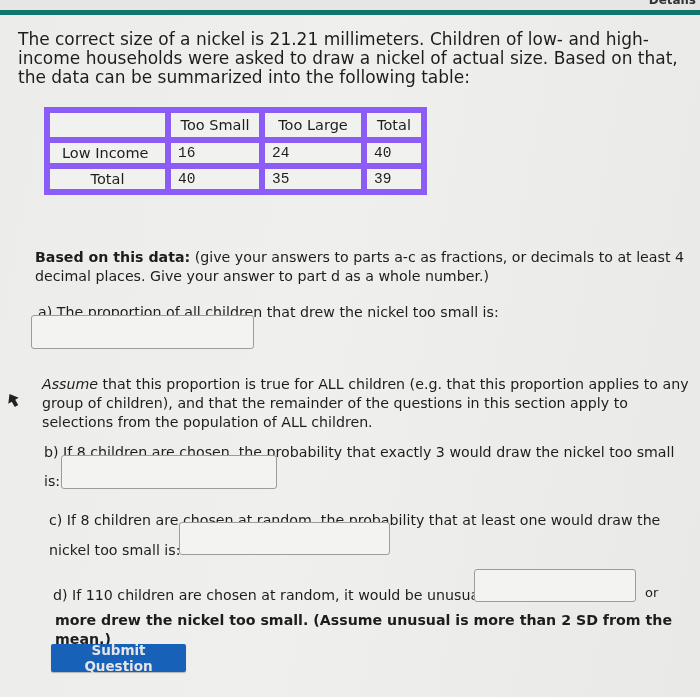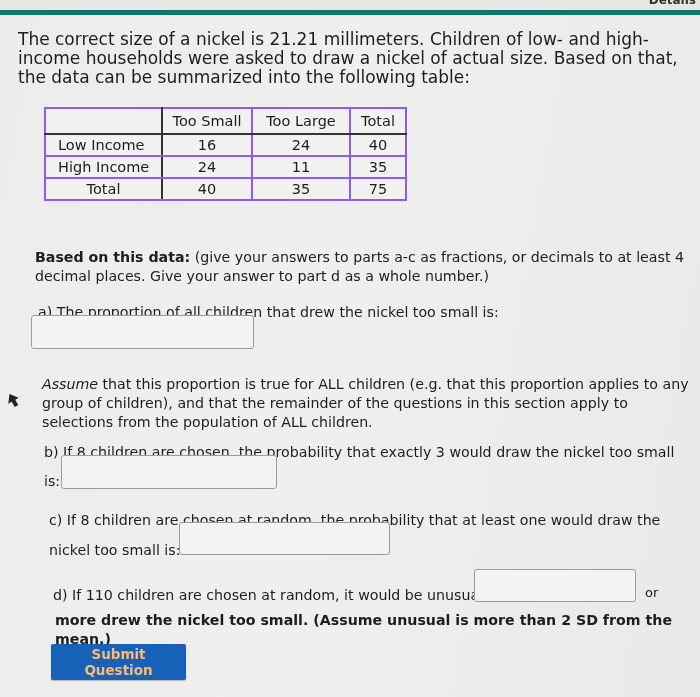--- a/index.html
+++ b/index.html
@@ -24,44 +24,44 @@
       font-size: 17px; line-height: 19px;
     }
     .intro { margin: 0; }
     table.data-table {
       position: absolute; left: 44px; top: 107px;
       border-collapse: collapse;
       font-size: 14.5px;
       background: #f1f1ef;
     }
     table.data-table td, table.data-table th {
-      border: 2px solid #8b5cf6;
+      border: 6px solid #8b5cf6;
       padding: 0 7px;
       height: 20px;
       font-weight: normal;
     }
     table.data-table th { text-align: center; padding: 1px 8px; height: 22px; }
     table.data-table td.rowlabel { text-align: left; padding-left: 12px; width: 96px; }
     table.data-table td.rowlabel.center { text-align: center; padding-left: 7px; }
-    table.data-table td.num { text-align: center; }
+    table.data-table td.num { text-align: left; font-family: Liberation Mono, monospace; }
     table.data-table .c1 { width: 72px; }
     table.data-table .c2 { width: 80px; }
     table.data-table .c3 { width: 38px; }
     table.data-table tr.header-row th { border-bottom: 2px solid #333; }
     table.data-table td.rowlabel, table.data-table th.corner { border-right: 2px solid #333; }
 
     .para { position: absolute; font-size: 14.2px; line-height: 19px; margin: 8px; }
     .answer-box {
       position: absolute; background: #f3f3f1;
       border: 1px solid #9c9c9c; border-radius: 3px;
     }
     .cursor-arrow { position: absolute; left: 6px; top: 392px; width: 14px; height: 16px; }
     .submit-btn {
-      position: absolute; left: 51px; top: 644px; width: 135px; height: 36px;
-      background: #1761b8; color: #fdba74; border: none; border-radius: 2px;
+      position: absolute; left: 51px; top: 644px; width: 135px; height: 28px;
+      background: #1761b8; color: #e5e5e5; border: none; border-radius: 2px;
       font-family: "DejaVu Sans", sans-serif; font-size: 13.5px; font-weight: bold;
       display: flex; align-items: center; justify-content: center;
       box-shadow: 0 1px 1px rgba(0,0,0,0.25);
     }
     em { font-style: italic; }
     b { font-weight: bold; }
   </style>
 </head>
 <body>
 
@@ -81,30 +81,24 @@
     <th class="c2">Too Large</th>
     <th class="c3">Total</th>
   </tr>
   <tr>
     <td class="rowlabel">Low Income</td>
     <td class="num">16</td>
     <td class="num">24</td>
     <td class="num">40</td>
   </tr>
   <tr>
-    <td class="rowlabel">High Income</td>
-    <td class="num">24</td>
-    <td class="num">11</td>
-    <td class="num">35</td>
-  </tr>
-  <tr>
     <td class="rowlabel center">Total</td>
     <td class="num">40</td>
     <td class="num">35</td>
-    <td class="num">75</td>
+    <td class="num">39</td>
   </tr>
 </tbody>
   </table>
 
 <p class="para" style="left:27px; top:240px; width:650px;"><b>Based on this data:</b><span> (give your answers to parts a-c as fractions, or decimals to at least 4 decimal places. Give your answer to part d as a whole number.)</span></p>
 
 <p class="para" style="left:30px; top:295px; width:640px;">a) The proportion of all children that drew the nickel too small is:</p>
 <input class="answer-box" style="left: 31px; top: 315px; width: 217px; height: 30px;" value="">
 
 <div class="cursor-arrow">

